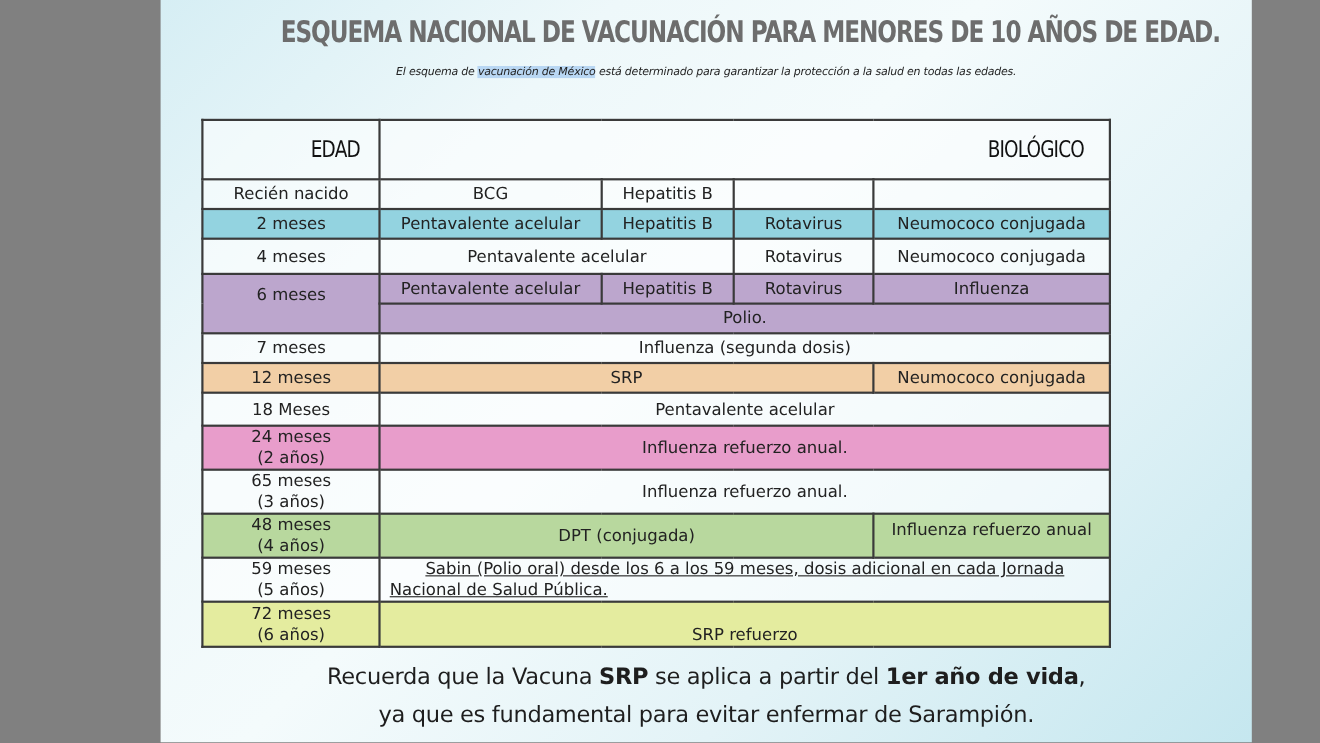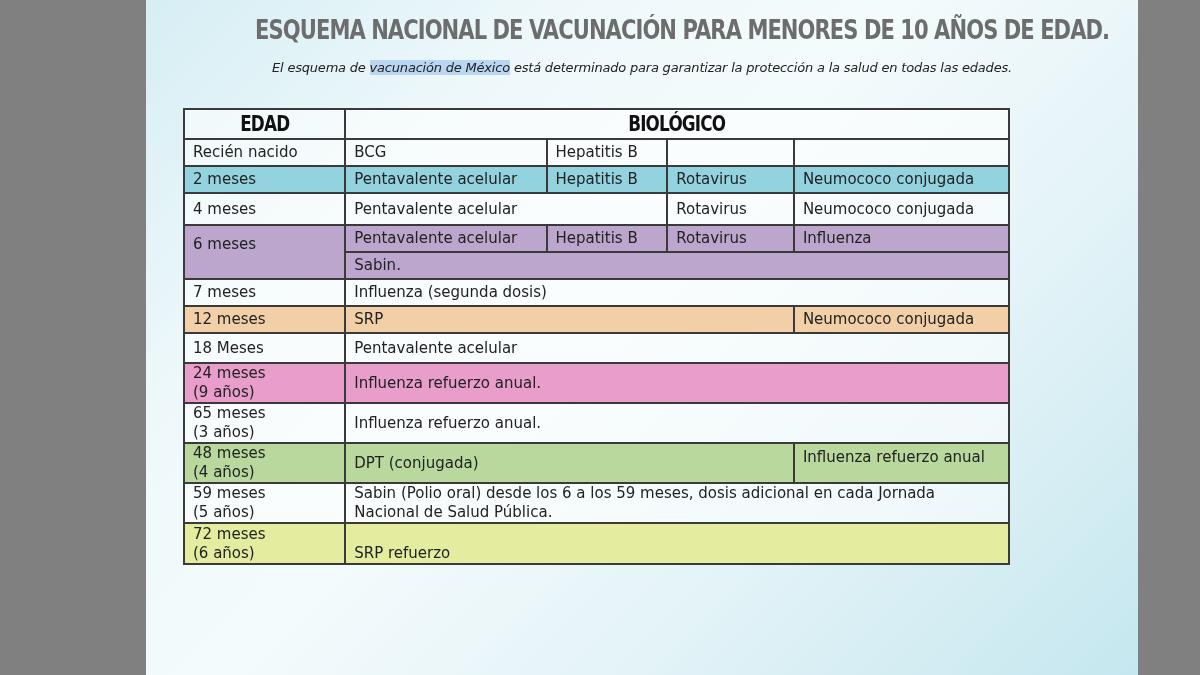--- a/index.html
+++ b/index.html
@@ -3,39 +3,39 @@
 <meta charset="utf-8">
 <style>
   html, body { margin:0; padding:0; }
   body { width:1200px; height:675px; background:#808080; position:relative; overflow:hidden; font-family:"DejaVu Sans", sans-serif; }
   .page { position:absolute; left:146px; top:0; width:992px; height:675px;
     background: linear-gradient(135deg, #d6eef4 0%, #eef8fa 25%, #f4fbfc 45%, #e3f3f7 70%, #c5e7ef 100%); }
   .title { position:absolute; left:0; top:14px; width:100%; text-align:center;
     font-family:"DejaVu Sans", sans-serif; font-weight:bold; font-size:27px; color:#6d6d6d;
     letter-spacing:-1.2px; transform:scaleX(0.78); transform-origin:center; white-space:nowrap; }
   .subtitle { position:absolute; left:0; top:60px; width:100%; text-align:center; font-style:italic;
-    font-size:13px; color:#222; white-space:nowrap; font-family:"DejaVu Sans", sans-serif; letter-spacing:-0.2px; }
+    font-size:10px; color:#222; white-space:nowrap; font-family:"DejaVu Sans", sans-serif; letter-spacing:-0.2px; }
   .hl { background:#b9d7f3; }
   table.sched { position:absolute; left:37px; top:108px; width:827px; border-collapse:collapse;
     font-family:"DejaVu Sans", sans-serif; font-size:15px; color:#222; }
-  table.sched td, table.sched th { border:2px solid #3a3a3a; padding:0 8px; text-align:left; vertical-align:middle; line-height:19px; }
-  table.sched th { font-weight:bold; text-align:center; font-size:21px; color:#111;
-    letter-spacing:-1px; height:28px; padding:0; }
+  table.sched td, table.sched th { border:2px solid #3a3a3a; padding:0 8px; text-align:center; vertical-align:middle; line-height:19px; }
+  table.sched th { font-weight:normal; text-align:right; font-size:21px; color:#111;
+    letter-spacing:-1px; height:28px; padding:12px; }
   th span { display:inline-block; transform:scaleX(0.8); }
   td.age { width:144px; }
   .r-white { background:rgba(255,255,255,0.55); }
   .r-teal { background:#93d3e0;border-radius:13px; }
   .r-purple { background:#bca6cd; }
   .r-orange { background:#f2cfa6;border-radius:12px; }
   .r-pink { background:#e89dcb;padding-left:20px; }
   .r-green { background:#b8d89e; }
   .r-yellow { background:#e4ec9f;margin-top:12px; }
   .r1 { height:27px; }
   .r2 { height:38px; }
-  .justify { text-align:justify; text-align-last:left; }
+  .justify { text-align:justify; text-align-last:left;text-decoration:underline; }
   .footer { position:absolute; left:0; top:598px; width:100%; text-align:center; font-size:20.5px; color:#1e1e1e; line-height:34px; letter-spacing:-0.3px; }
   .footer b { font-weight:bold; }
 </style>
 </head>
 <body>
 
 <div class="page">
   <div class="title">ESQUEMA NACIONAL DE VACUNACIÓN PARA MENORES DE 10 AÑOS DE EDAD.</div>
   <div class="subtitle"><span>El esquema de </span><span class="hl">vacunación de México</span><span> está determinado para garantizar la protección a la salud en todas las edades.</span></div>
 
@@ -73,39 +73,39 @@
       <td>Neumococo conjugada</td>
     </tr>
     <tr class="r-purple r1">
       <td class="age" rowspan="2" style="vertical-align:top;padding-top:9px">6 meses</td>
       <td>Pentavalente acelular</td>
       <td>Hepatitis B</td>
       <td>Rotavirus</td>
       <td>Influenza</td>
     </tr>
     <tr class="r-purple r1">
-      <td colspan="4">Sabin.</td>
+      <td colspan="4">Polio.</td>
     </tr>
     <tr class="r-white r1">
       <td class="age">7 meses</td>
       <td colspan="4">Influenza (segunda dosis)</td>
     </tr>
     <tr class="r-orange r1">
       <td class="age">12 meses</td>
       <td colspan="3">SRP</td>
       <td>Neumococo conjugada</td>
     </tr>
     <tr class="r-white" style="height:30px">
       <td class="age">18 Meses</td>
       <td colspan="4">Pentavalente acelular</td>
     </tr>
     <tr class="r-pink r2">
       <td class="age">
             <div>24 meses</div>
-            <div>(9 años)</div>
+            <div>(2 años)</div>
           </td>
       <td colspan="4">Influenza refuerzo anual.</td>
     </tr>
     <tr class="r-white r2">
       <td class="age">
             <div>65 meses</div>
             <div>(3 años)</div>
           </td>
       <td colspan="4">Influenza refuerzo anual.</td>
     </tr>
@@ -127,13 +127,17 @@
     <tr class="r-yellow r2">
       <td class="age">
             <div>72 meses</div>
             <div>(6 años)</div>
           </td>
       <td colspan="4" style="vertical-align:top;padding-top:20px">SRP refuerzo</td>
     </tr>
   </tbody>
     </table>
 
+  <div class="footer">
+    <div><span>Recuerda que la Vacuna </span><b>SRP</b><span> se aplica a partir del </span><b>1er año de vida</b><span>,</span></div>
+    <div>ya que es fundamental para evitar enfermar de Sarampión.</div>
+  </div>
 </div>
 
 </body></html>

